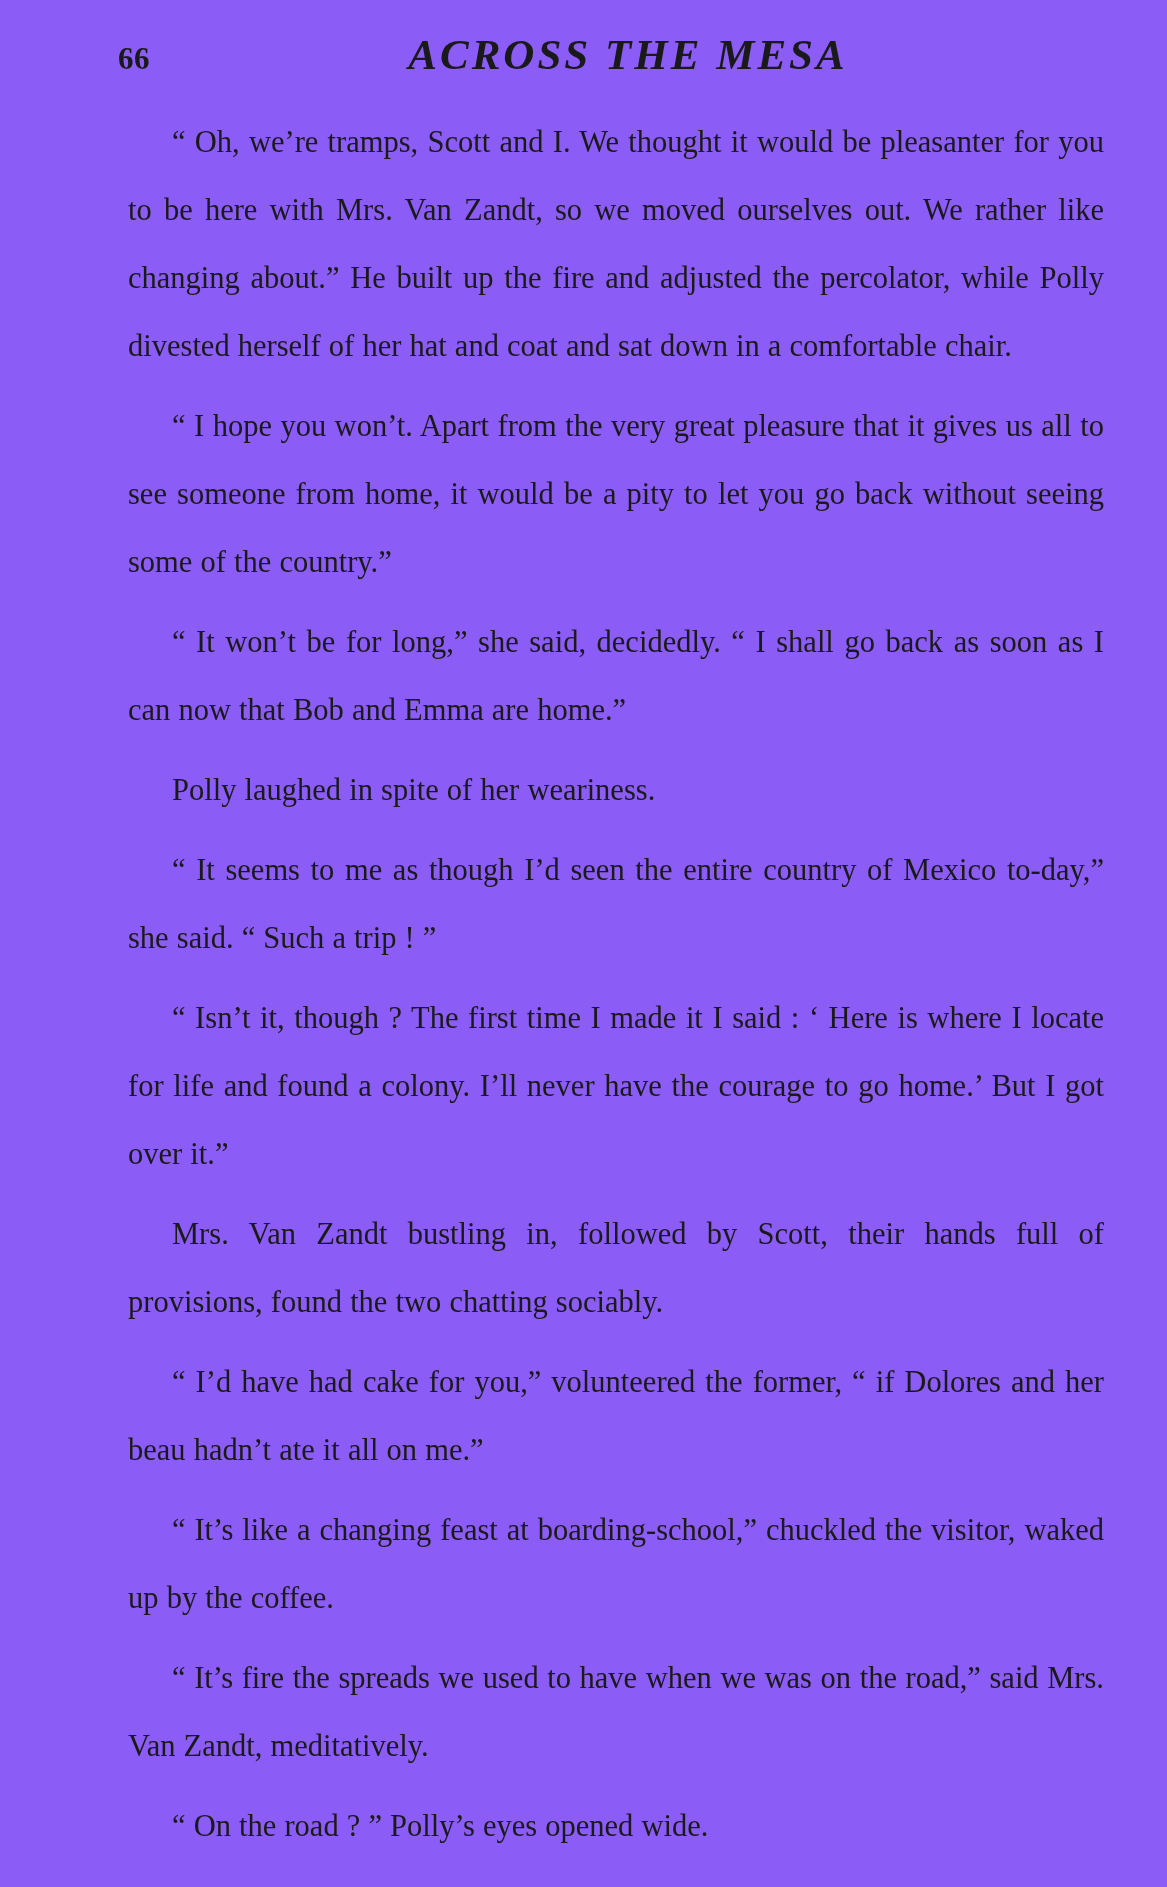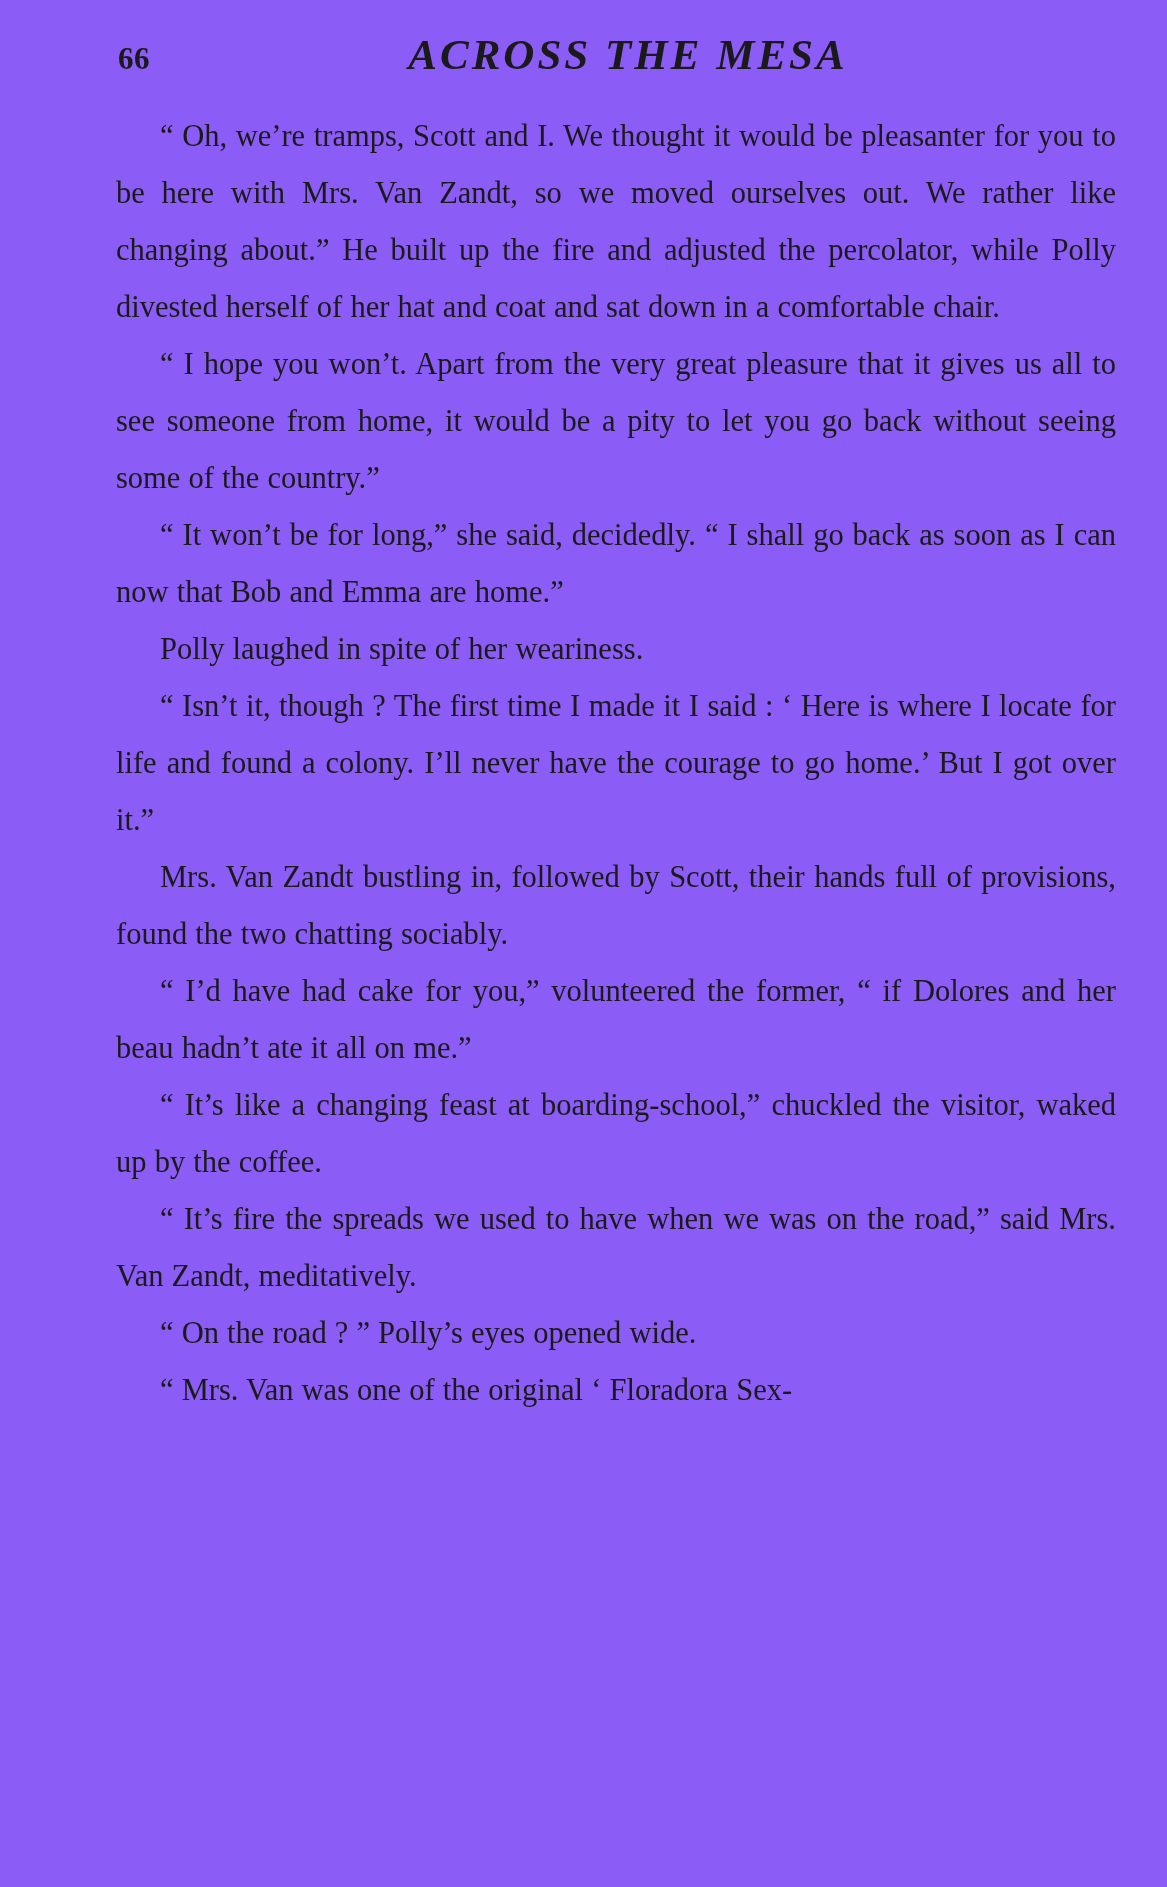--- a/index.html
+++ b/index.html
@@ -51,23 +51,23 @@
     font-size: 43px;
     letter-spacing: 3px;
     padding-right: 100px;
     font-family: "Liberation Serif", "DejaVu Serif", serif;
   }
   .body-text {
     width: 1000px;
     margin-left: -2px;
   }
   p {
-    margin: 0;
+    margin: 12px;
     font-size: 30.5px;
-    line-height: 57px;
+    line-height: 68px;
     text-align: justify;
     text-justify: inter-word;
     text-indent: 44px;
     -webkit-hyphens: none;
     hyphens: none;
     word-spacing: 0.5px;
   }
   p.last {
     text-align: left;
   }
@@ -81,20 +81,21 @@
     <div class="running-head">
       <div class="folio">66</div>
       <div class="book-title">ACROSS THE MESA</div>
     </div>
 
     <div class="body-text">
       <p>“ Oh, we’re tramps, Scott and I.  We thought it would be pleasanter for you to be here with Mrs. Van Zandt, so we moved ourselves out.  We rather like changing about.”  He built up the fire and adjusted the percolator, while Polly divested herself of her hat and coat and sat down in a comfortable chair.</p>
       <p>“ I hope you won’t.  Apart from the very great pleasure that it gives us all to see someone from home, it would be a pity to let you go back without seeing some of the country.”</p>
       <p>“ It won’t be for long,” she said, decidedly.  “ I shall go back as soon as I can now that Bob and Emma are home.”</p>
       <p>Polly laughed in spite of her weariness.</p>
+      <p>“ It seems to me as though I’d seen the entire country of Mexico to-day,” she said.   “ Such a trip ! ”</p>
       <p>“ Isn’t it, though ?   The first time I made it I said : ‘ Here is where I locate for life and found a colony. I’ll never have the courage to go home.’   But I got over it.”</p>
       <p>Mrs. Van Zandt bustling in, followed by Scott, their hands full of provisions, found the two chatting sociably.</p>
       <p>“ I’d have had cake for you,” volunteered the former, “ if Dolores and her beau hadn’t ate it all on me.”</p>
       <p>“ It’s like a changing feast at boarding-school,” chuckled the visitor, waked up by the coffee.</p>
       <p>“ It’s fire the spreads we used to have when we was on the road,” said Mrs. Van Zandt, meditatively.</p>
       <p class="last">“ On the road ? ”   Polly’s eyes opened wide.</p>
       <p class="last">“ Mrs. Van was one of the original ‘ Floradora Sex-</p>
     </div>
 
   </div>

